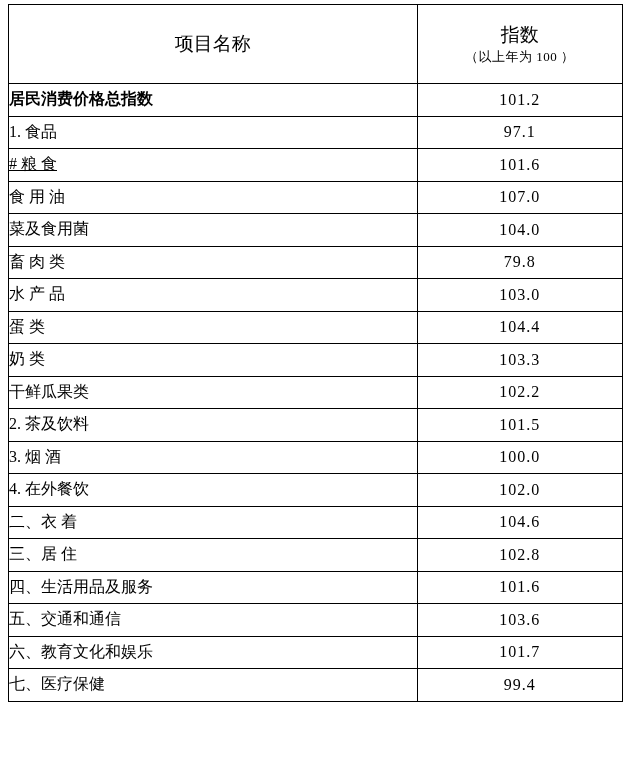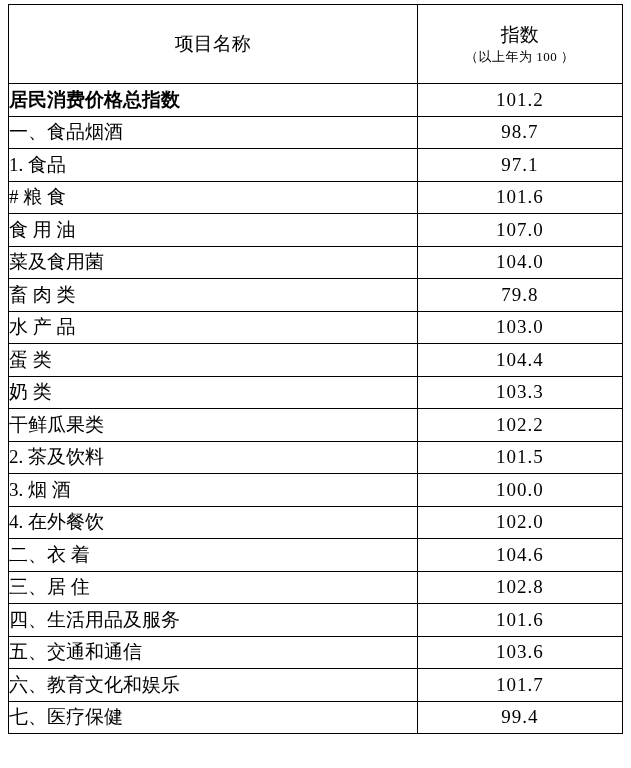--- a/index.html
+++ b/index.html
@@ -42,37 +42,37 @@
     text-align: center;
     line-height: 1.45;
   }
   thead th .hdr-sub {
     display: block;
     font-size: 13px;
     letter-spacing: 0.5px;
   }
   tbody td {
     height: 31.5px;
-    font-size: 19px;
+    font-size: 16px;
   }
   td.val {
     text-align: center;
     font-family: "Liberation Serif", "DejaVu Serif", serif;
     letter-spacing: 1px;
   }
   td.name {
     text-align: left;
     padding-left: 8px;
     white-space: nowrap;
   }
   
   .lvl0 { font-weight: bold; padding-left: 10px; }
   .lvl1 { padding-left: 20px; }
   .lvl2 { padding-left: 56px; margin-top: 30px; }
-  .lvl3 { padding-left: 86px; }
+  .lvl3 { padding-left: 86px; text-decoration: underline; }
   .lvl4 { padding-left: 112px; }
 </style>
 </head>
 <body>
 
 <div class="page">
   <table class="cpi">
     <colgroup>
       <col class="col-name">
       <col class="col-val">
@@ -83,24 +83,20 @@
         <th class="col-val">
           <span>指数</span>
           <span class="hdr-sub">（以上年为 100 ）</span>
         </th>
       </tr>
     </thead>
     <tbody id="tbody">
         <tr>
           <td class="name lvl0">居民消费价格总指数</td>
           <td class="val">101.2</td>
-        </tr>
-        <tr>
-          <td class="name lvl1">一、食品烟酒</td>
-          <td class="val">98.7</td>
         </tr>
         <tr>
           <td class="name lvl2">1. 食品</td>
           <td class="val">97.1</td>
         </tr>
         <tr>
           <td class="name lvl3"># 粮    食</td>
           <td class="val">101.6</td>
         </tr>
         <tr>

